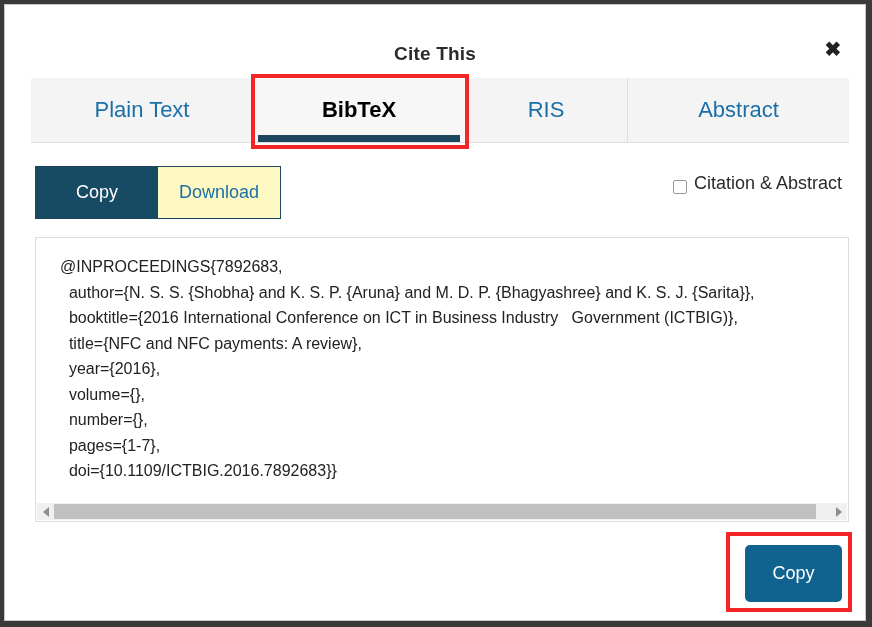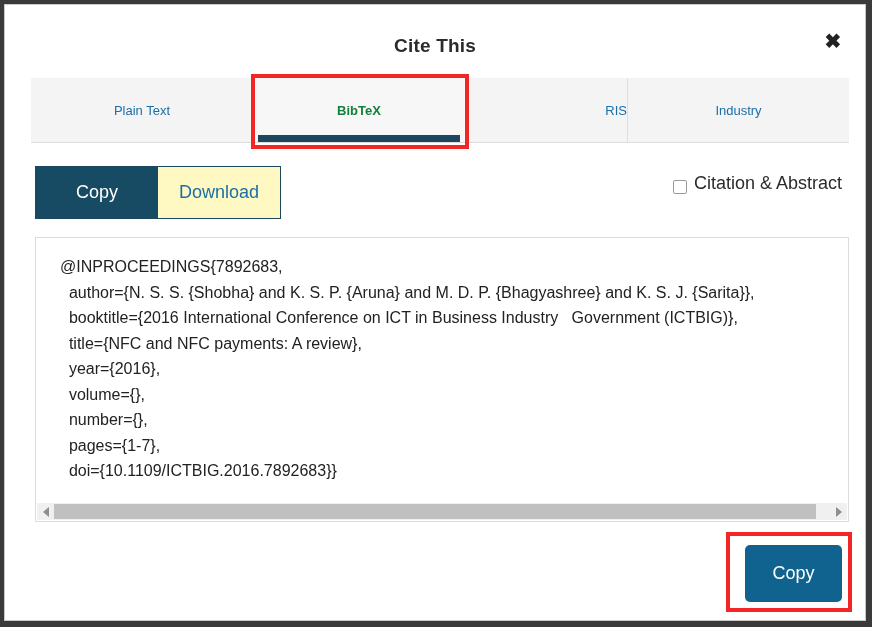--- a/index.html
+++ b/index.html
@@ -21,21 +21,21 @@
     height: 617px;
     background: #ffffff;
     border: 1px solid #c9c9c9;
     box-sizing: border-box;
     overflow: hidden;
   }
 
   
   #header {
     position: absolute;
-    left: 0; top: 0;
+    left: 0; top: 8px;
     width: 100%;
     height: 69px;
   }
   #modal-title {
     position: absolute;
     left: 0; top: 30px;
     width: 100%;
     text-align: center;
     font-size: 19px;
     font-weight: bold;
@@ -68,33 +68,33 @@
     border-bottom: 1px solid #dedede;
     box-sizing: border-box;
     display: flex;
   }
   .tab {
     position: relative;
     height: 100%;
     display: flex;
     align-items: center;
     justify-content: center;
-    font-size: 13px;
+    font-size: 22px;
     color: #1a6fa8;
     cursor: pointer;
     box-sizing: border-box;
     user-select: none;
   }
   .tab.tab-plain   { width: 222px; }
   .tab.tab-bibtex  { width: 212px; background: #f7f7f7; }
-  .tab.tab-ris     { width: 162px; justify-content: flex-end; }
+  .tab.tab-ris     { width: 162px; }
   .tab.tab-refworks{ width: 222px; border-left: 1px solid #dedede; }
 
   .tab.active {
-    color: #15803d;
+    color: #000000;
     font-weight: bold;
   }
   .tab.active::after {
     content: "";
     position: absolute;
     left: 5px;
     right: 5px;
     bottom: 0;
     height: 7px;
     background: #1d475e;
@@ -277,21 +277,21 @@
     <div class="tab tab-plain">
       <span>Plain Text</span>
     </div>
     <div class="tab tab-bibtex active">
       <span>BibTeX</span>
     </div>
     <div class="tab tab-ris">
       <span>RIS</span>
     </div>
     <div class="tab tab-refworks">
-      <span>Industry</span>
+      <span>Abstract</span>
     </div>
   </div>
 
   <div class="red-box" id="tab-highlight"></div>
 
   <div id="action-row">
     <div id="segment-group">
       <div class="seg-btn" id="seg-copy">
         <span>Copy</span>
       </div>

